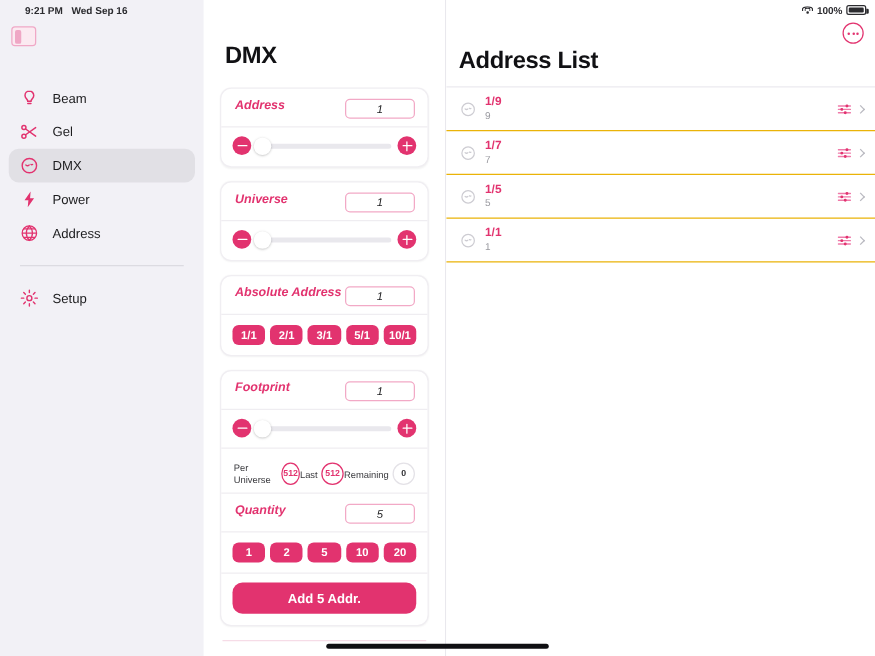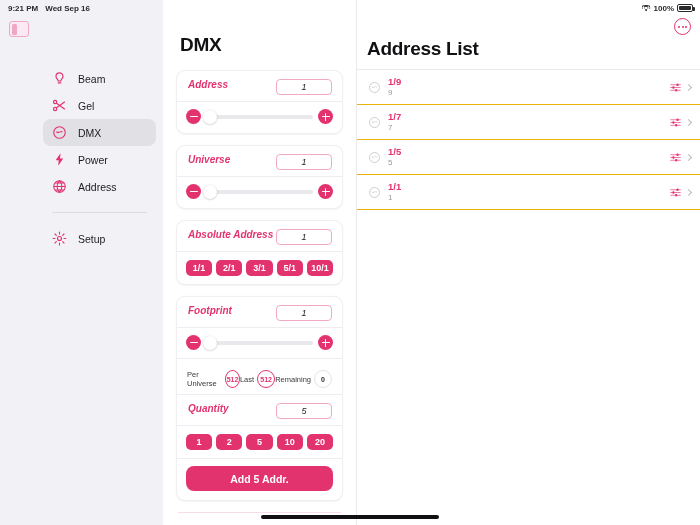--- a/index.html
+++ b/index.html
@@ -10,21 +10,21 @@
     overflow: hidden;
   }
   .screen { position: relative; width: 700px; height: 525px; display: flex; background: #fff; }
 
   
   .statusbar {
     position: absolute; top: 0; left: 0; width: 700px; height: 16px;
     display: flex; align-items: center; font-size: 8px; color: #2b2b2f;
     font-weight: 600; z-index: 20; pointer-events: none;
   }
-  .sb-left { display: flex; gap: 7px; padding-left: 8px; }
+  .sb-left { display: flex; gap: 7px; padding-left: 20px; }
   .sb-right { margin-left: auto; display: flex; align-items: center; gap: 3px; padding-right: 7px; }
   .wifi-ic { display: inline-block; width: 9px; height: 8px; position: relative; }
   .wifi-ic i {
     position: absolute; border: 1.1px solid #2b2b2f; border-bottom: none;
     border-radius: 50% 50% 0 0; left: 50%; transform: translateX(-50%);
   }
   .wifi-ic i.a { width: 9px; height: 4.5px; top: 0.5px; }
   .wifi-ic i.b { width: 5px; height: 2.6px; top: 2.4px; }
   .wifi-ic i.c { width: 1.8px; height: 1.8px; top: 5px; background: #2b2b2f; border-radius: 50%; border: none; }
   .batt { width: 16px; height: 8px; border: 1px solid #2b2b2f; border-radius: 2px; position: relative; }
@@ -38,21 +38,21 @@
   }
   .sb-toggle {
     width: 20px; height: 16px; margin: 5px 0 0 9px;
     border: 1.6px solid #f0a8c6; border-radius: 3px; position: relative;
     background: #fbeaf1; cursor: pointer;
   }
   .sb-toggle::before {
     content: ""; position: absolute; left: 1.5px; top: 1.5px; bottom: 1.5px;
     width: 5px; background: #efa7c5; border-radius: 1.5px;
   }
-  .nav { margin-top: 28px; padding-left: 36px; }
+  .nav { margin-top: 28px; }
   .nav-item {
     display: flex; align-items: center; gap: 11px;
     height: 27px; margin: 0 7px 0 7px; padding: 0 9px;
     border-radius: 8px; cursor: pointer;
   }
   .nav-item.active { background: #e1e0e5; }
   .nav-label { font-size: 10.5px; color: #1c1c1e; }
   .nav-ic { width: 15px; height: 15px; flex: none; display: block; }
   .nav-divider { height: 1px; background: #dcdbe1; margin: 12px 16px 12px 16px; }
 

